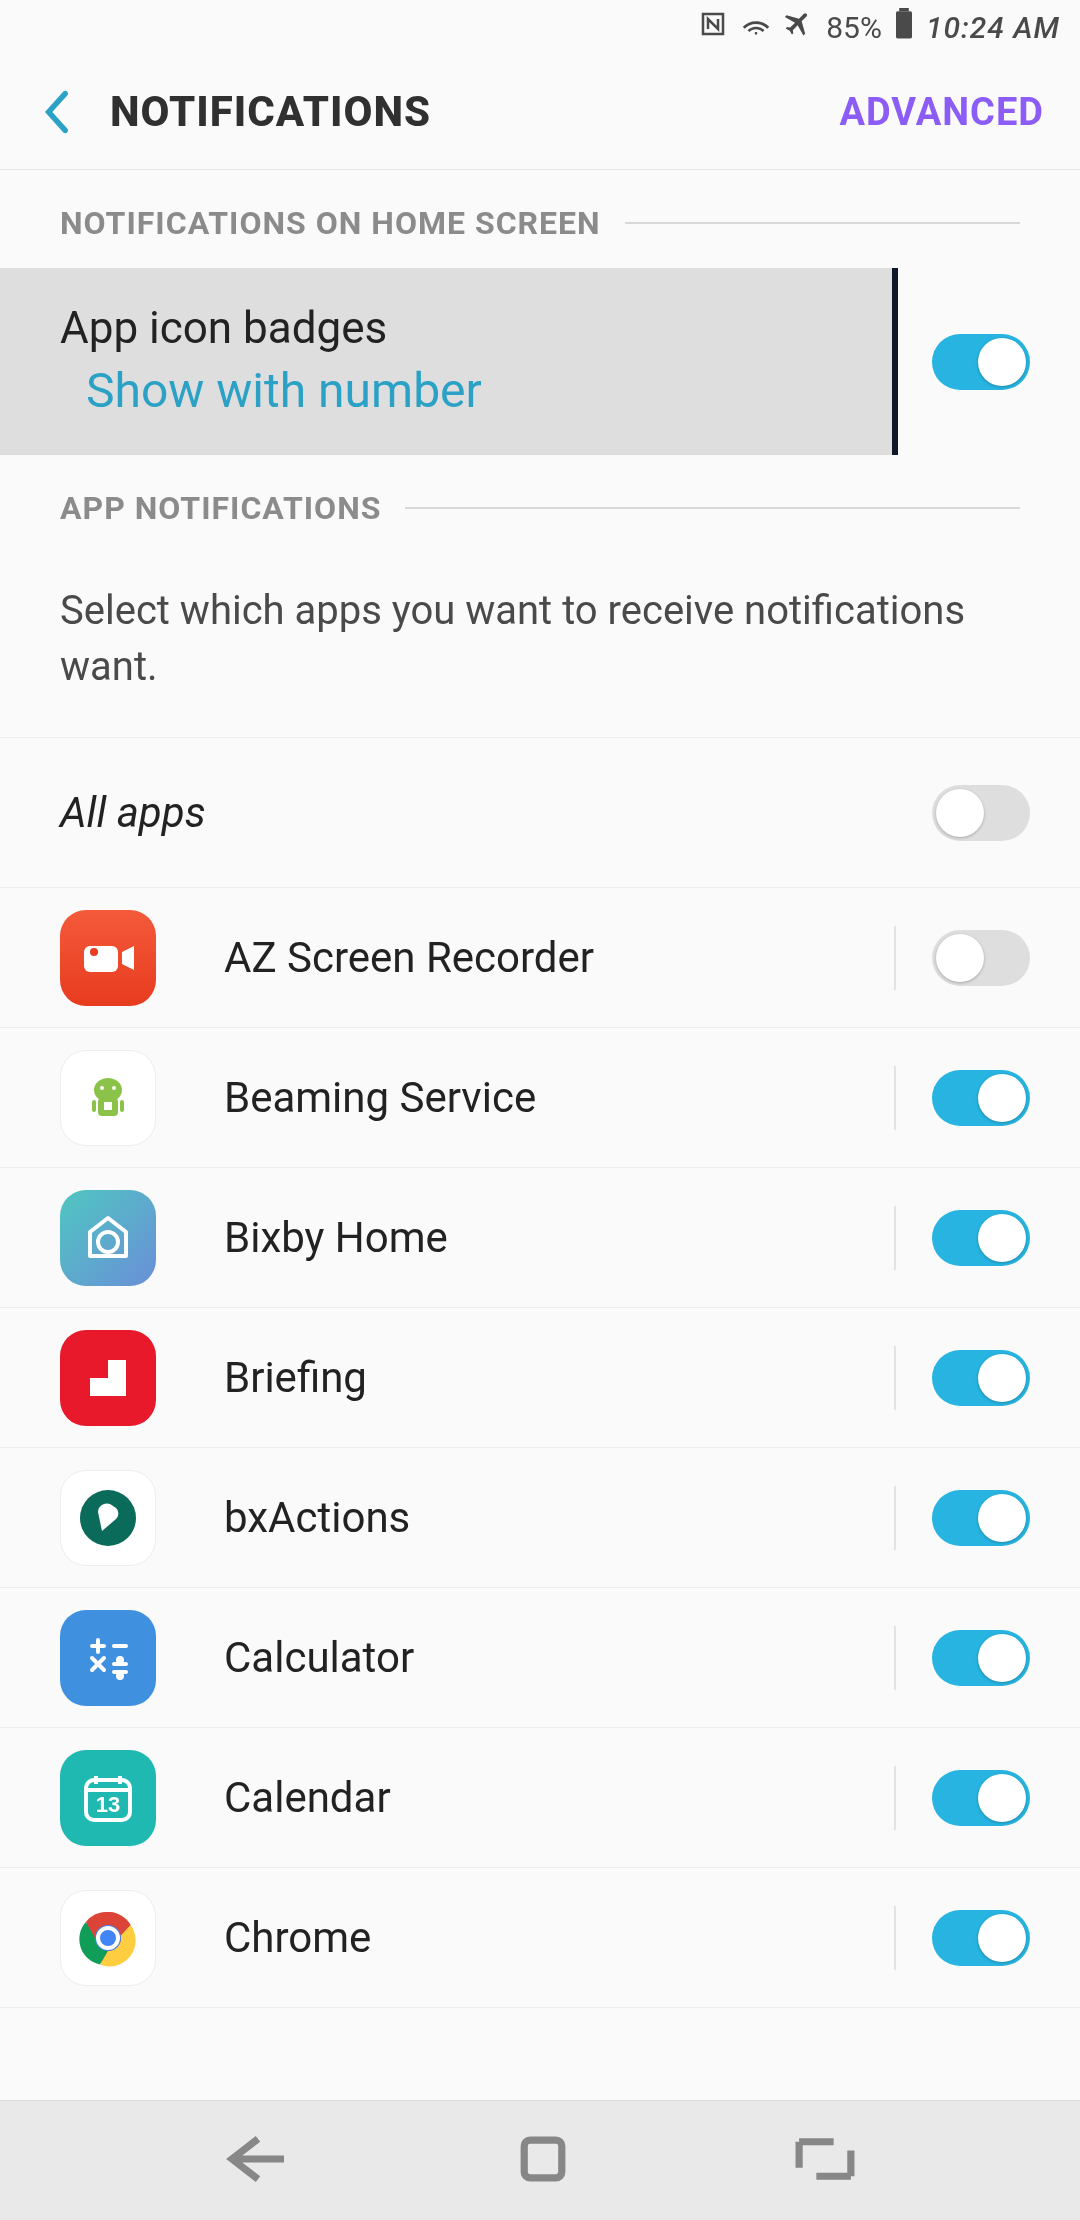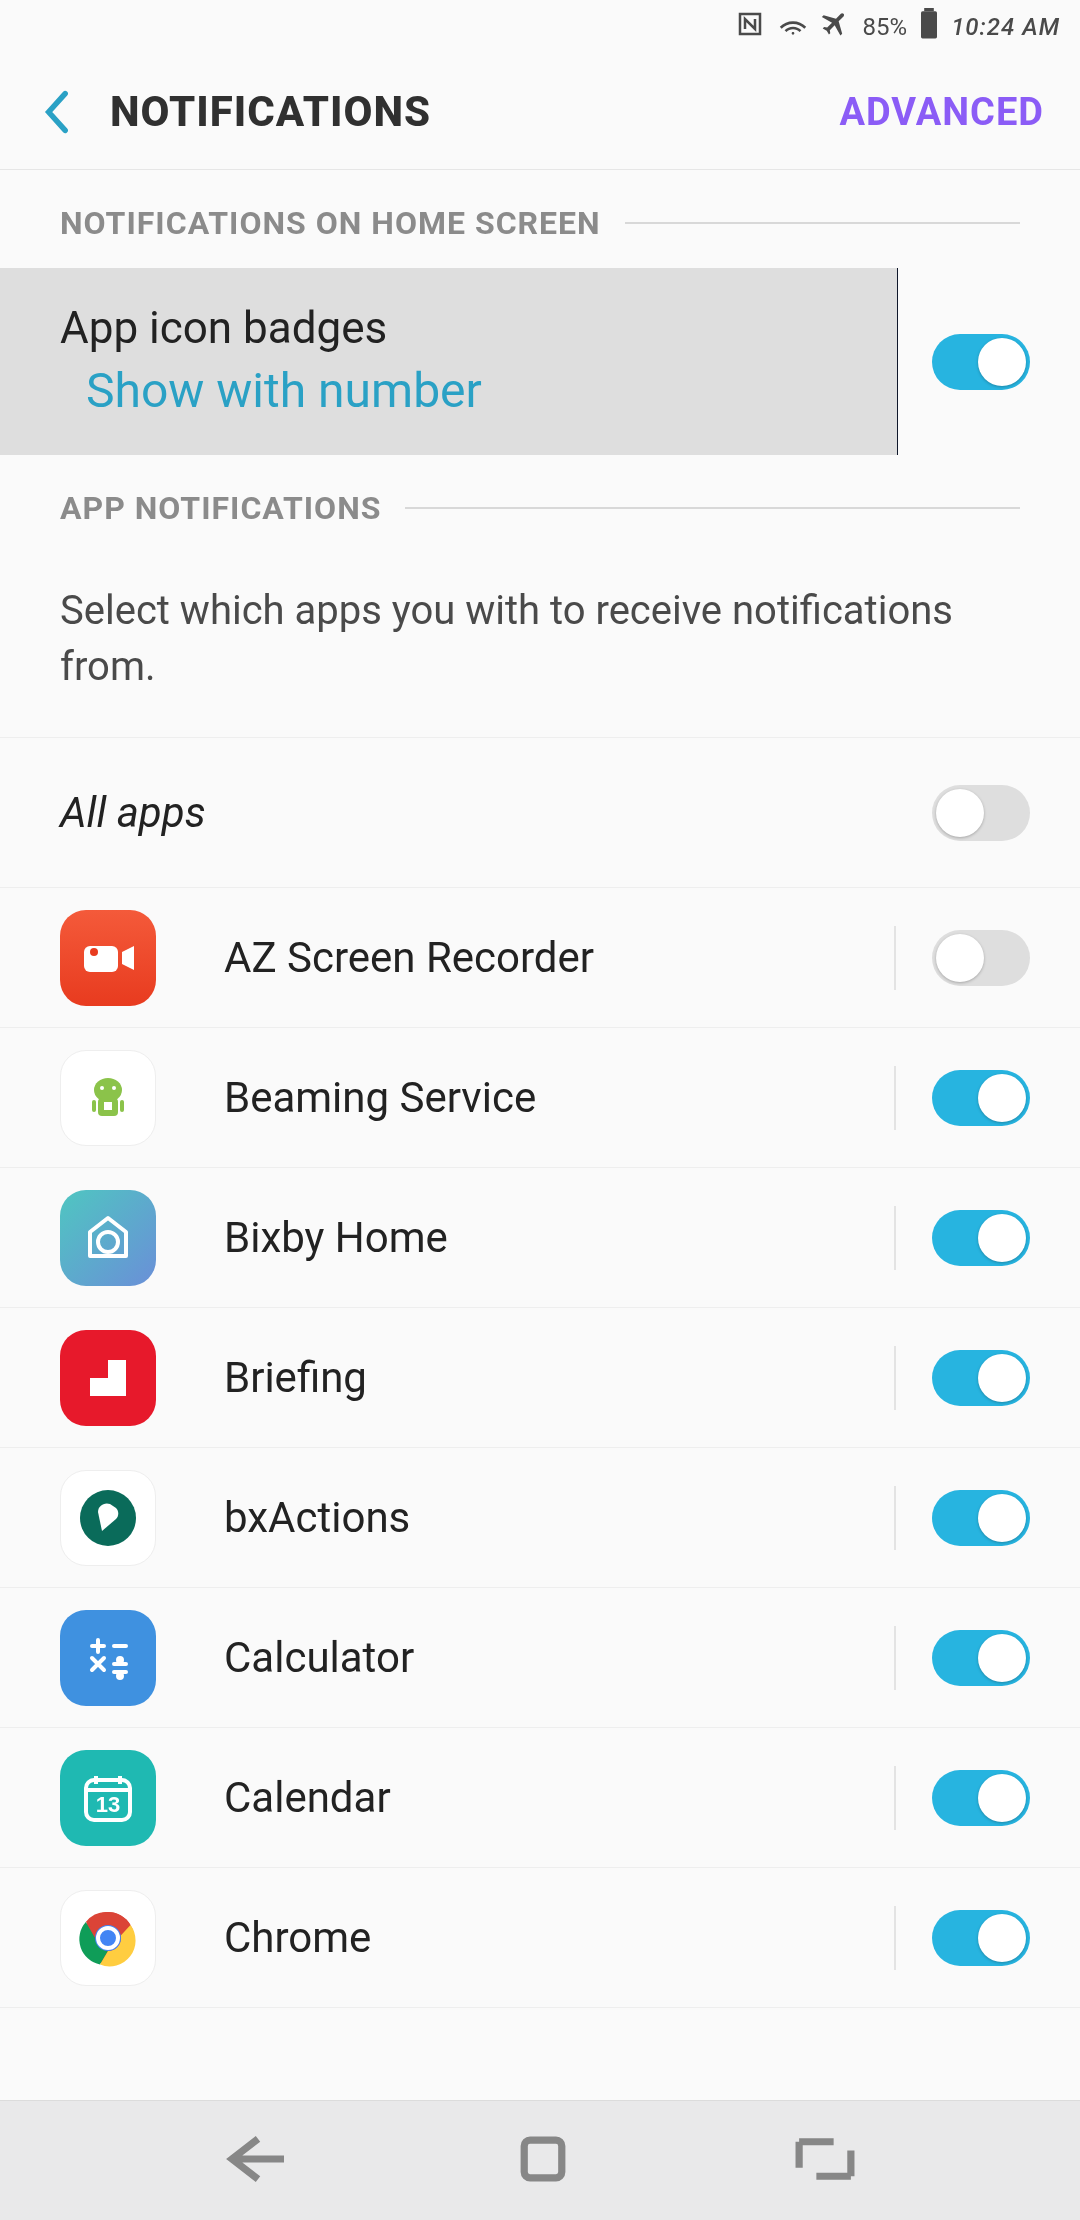--- a/index.html
+++ b/index.html
@@ -1,40 +1,40 @@
 <!DOCTYPE html>
 <html><head>
 <meta charset="utf-8">
 <style>
   * { margin: 0; padding: 0; box-sizing: border-box; }
   html, body { width: 1080px; height: 2220px; font-family: -apple-system, "Segoe UI", Roboto, Arial, sans-serif; background: #fafafa; overflow: hidden; }
   .screen { width: 1080px; height: 2220px; display: flex; flex-direction: column; background: #fafafa; }
 
   
-  .status-bar { height: 54px; display: flex; justify-content: flex-end; align-items: center; padding-right: 20px; gap: 12px; color: #4a4a4a; font-size: 24px; }
+  .status-bar { height: 54px; display: flex; justify-content: flex-end; align-items: center; padding-right: 20px; gap: 12px; color: #4a4a4a; font-size: 30px; }
   .status-bar .time { font-weight: 500; letter-spacing: 1px; font-style: italic; }
   .status-bar svg { fill: #4a4a4a; }
 
   
   .header { height: 116px; display: flex; align-items: center; padding: 0 36px; border-bottom: 1px solid #e6e6e6; }
   .back { width: 40px; height: 40px; display: flex; align-items: center; justify-content: center; margin-right: 34px; }
   .title { font-size: 42px; font-weight: 800; letter-spacing: 1px; color: #303030; flex: 1; }
   .advanced { font-size: 38px; font-weight: 700; color: #8b5cf6; letter-spacing: 1px; }
 
   
   .content { flex: 1; overflow: hidden; }
 
   
   .section-header { display: flex; align-items: center; padding: 0 60px; height: 90px; margin-top: 8px; }
   .section-header span { font-size: 32px; font-weight: 700; color: #8b8b8b; letter-spacing: 1px; margin-right: 24px; white-space: nowrap; }
   .section-header .line { flex: 1; height: 2px; background: #d8d8d8; }
 
   
   .badges-row { display: flex; align-items: center; }
-  .badges-left { flex: 1; background: #dedede; padding: 34px 60px 36px 60px; border-right: 1px solid #0f172a; }
+  .badges-left { flex: 1; background: #dedede; padding: 34px 60px 36px 60px; border-right: 6px solid #0f172a; }
   .badges-title { font-size: 44px; color: #222; margin-bottom: 8px; }
   .badges-sub { font-size: 48px; color: #2aa1c5; margin-left: 26px; }
   .badges-right { padding: 0 50px 0 34px; }
 
   
   .helper-text { font-size: 40px; color: #4a4a4a; padding: 30px 60px 42px 60px; line-height: 1.4; }
 
   
   .row { display: flex; align-items: center; height: 140px; padding: 0 50px 0 60px; border-top: 1px solid #eee; }
   .row.all-apps { height: 150px; font-style: italic; }
@@ -124,21 +124,21 @@
             <div class="knob"></div>
       </div>
     </div>
   </div>
 
   <div class="section-header">
     <span>APP NOTIFICATIONS</span>
     <div class="line"></div>
   </div>
 
-  <div class="helper-text">Select which apps you with to receive notifications from.</div>
+  <div class="helper-text">Select which apps you want to receive notifications want.</div>
 
   <div class="row all-apps">
     <div class="app-name">All apps</div>
     <div class="switch">
       <div class="track"></div>
           <div class="knob"></div>
     </div>
   </div>
 
   <div id="apps-container">

